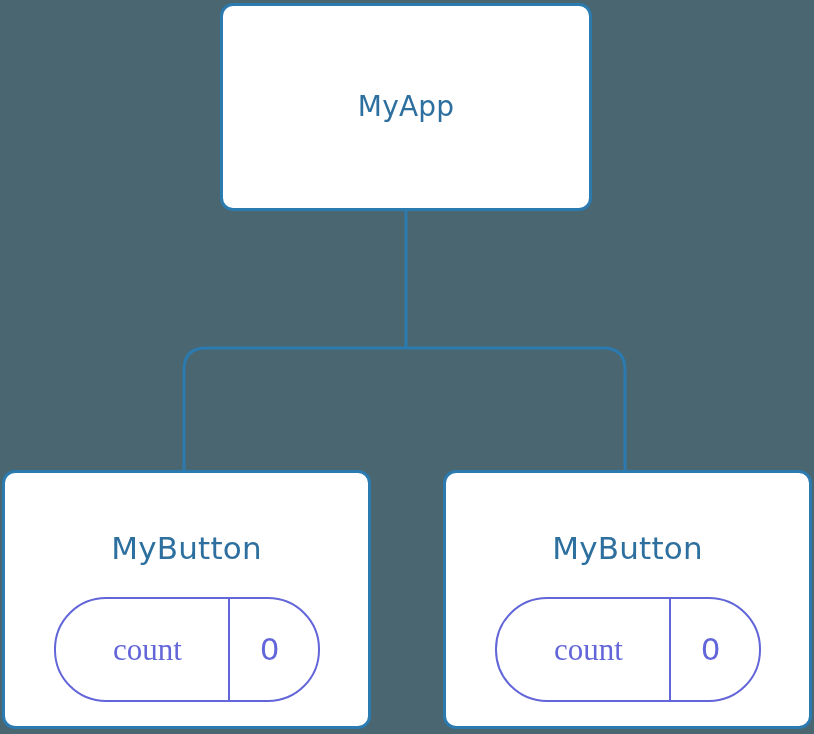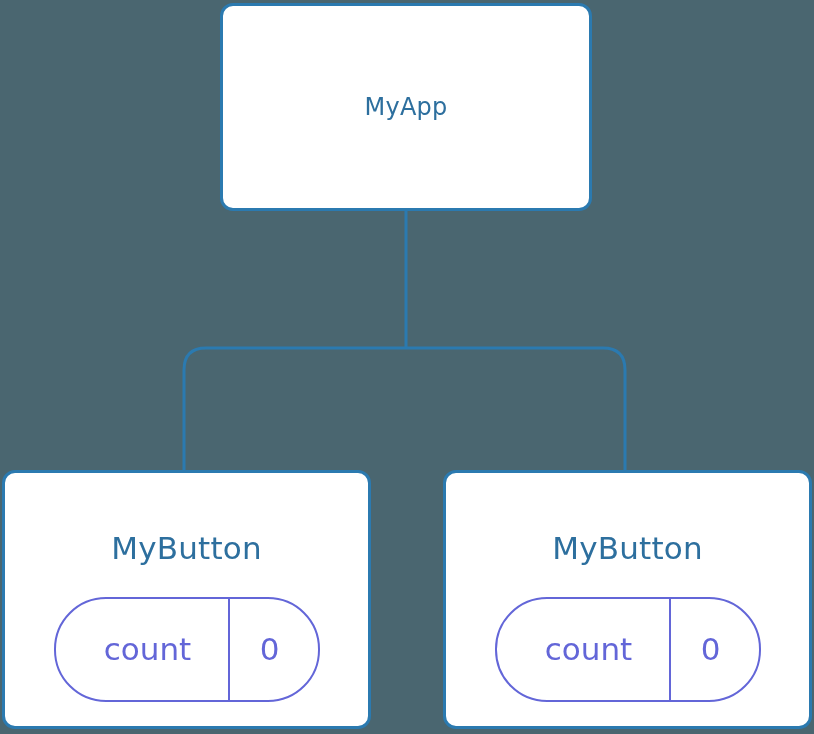--- a/index.html
+++ b/index.html
@@ -52,21 +52,21 @@
     height: 259px;
   }
   .node-child-right {
     left: 443px;
     top: 470px;
     width: 369px;
     height: 259px;
   }
   .node-title {
     color: #2d6f9e;
-    font-size: 24px;
+    font-size: 28px;
     line-height: 1;
     letter-spacing: 0.2px;
     white-space: nowrap;
   }
   .node-child .node-title {
     margin-top: 60px;
     font-size: 31px;
   }
   .state-pill {
     margin-top: 33px;
@@ -81,20 +81,21 @@
   .state-key {
     display: flex;
     align-items: center;
     justify-content: center;
     min-width: 172px;
     padding: 0 14px 0 26px;
     color: #6366d8;
     font-size: 31px;
     line-height: 1;
     box-sizing: border-box;
+    font-family: Liberation Serif, serif;
   }
   .state-divider {
     width: 2px;
     background: #6366d8;
     flex: 0 0 auto;
   }
   .state-value {
     display: flex;
     align-items: center;
     justify-content: center;

